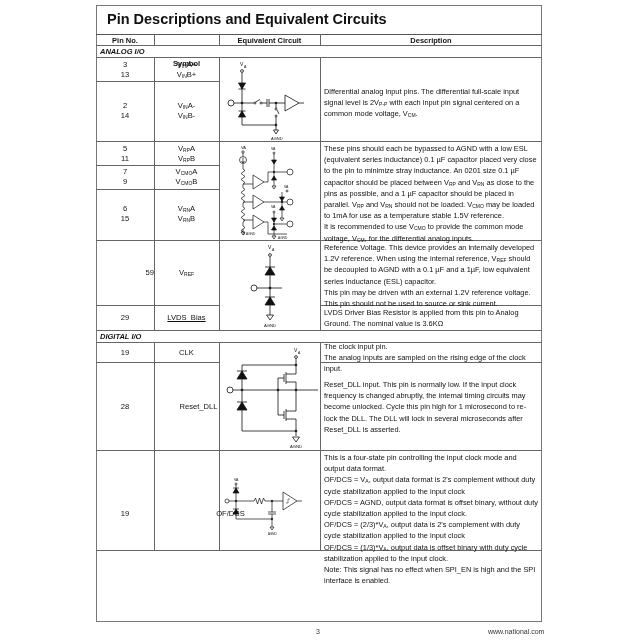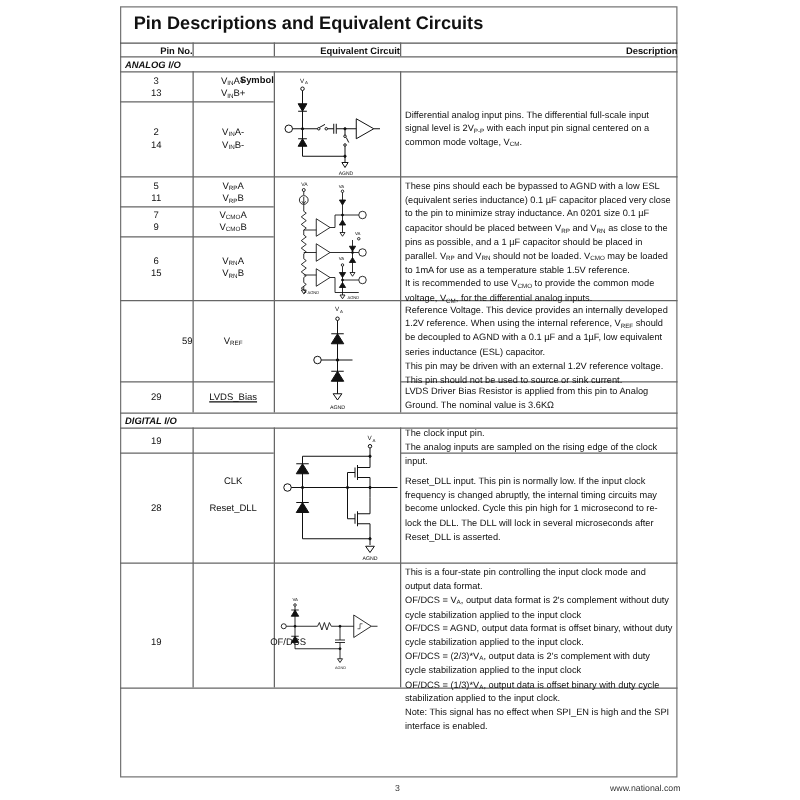--- a/index.html
+++ b/index.html
@@ -4,21 +4,21 @@
 <style>
   html, body { margin:0; padding:0; background:#fff; }
   body { width:640px; height:640px; position:relative; overflow:hidden;
          font-family:"Liberation Sans", sans-serif; color:#111; }
   .frame { position:absolute; left:96px; top:5px; width:446px; height:617px;
            border:1px solid #777; box-sizing:border-box; }
   .title { position:absolute; left:107px; top:11px; font-size:14.5px; font-weight:bold; }
   .abs { position:absolute; box-sizing:border-box; }
   .hline { position:absolute; height:0; border-top:1px solid #666; }
   .vline { position:absolute; width:0; border-left:1px solid #666; }
-  .hdr { position:absolute; font-size:7.5px; font-weight:bold; text-align:right; top:36px; }
+  .hdr { position:absolute; font-size:7.5px; font-weight:bold; text-align:center; top:36px; }
   .sect { position:absolute; left:100px; font-size:7.5px; font-weight:bold; }
   .cell { position:absolute; font-size:7.6px; text-align:center; line-height:10px; }
   .desc { position:absolute; left:324px; width:214px; font-size:7.4px; line-height:11.2px; }
   sub { font-size:5px; vertical-align:-1px; line-height:0; }
   .foot { position:absolute; top:628px; font-size:7px; color:#333; }
   svg text { font-family:"Liberation Sans", sans-serif; }
 </style>
 </head>
 <body>
 
@@ -85,24 +85,24 @@
 <div class="vline" style="left:154px;top:342px;height:208px;"></div>
 <div class="vline" style="left:219px;top:342px;height:208px;"></div>
 <div class="vline" style="left:320px;top:342px;height:208px;"></div>
 
 <div class="hline" style="left:96px;width:123px;top:362px;"></div>
 <div class="hline" style="left:320px;width:222px;top:362px;"></div>
 <div class="hline" style="left:96px;width:446px;top:450px;"></div>
 <div class="hline" style="left:96px;width:446px;top:550px;"></div>
 
 <div class="cell" style="left:96px;width:58px;top:348px;"><span>19</span></div>
-<div class="cell" style="left:154px;width:65px;top:348px;margin-top:32px;"><span>CLK</span></div>
+<div class="cell" style="left:154px;width:65px;top:348px;"><span>CLK</span></div>
 
 <div class="cell" style="left:96px;width:58px;top:402px;"><span>28</span></div>
-<div class="cell" style="left:154px;width:65px;top:402px;"><span>Reset_DLL</span></div>
+<div class="cell" style="left:154px;width:65px;top:402px;padding-left:12px;"><span>Reset_DLL</span></div>
 
 <div class="cell" style="left:96px;width:58px;top:509px;"><span>19</span></div>
 <div class="cell" style="left:154px;width:65px;top:509px;margin-left:44px;"><span>OF/DCS</span></div>
 
 <div class="desc" style="top:341px;">The clock input pin.<br>The analog inputs are sampled on the rising edge of the clock input.</div>
 <div class="desc" style="top:379px;">Reset_DLL input. This pin is normally low. If the input clock frequency is changed abruptly, the internal timing circuits may become unlocked. Cycle this pin high for 1 microsecond to re-lock the DLL. The DLL will lock in several microseconds after Reset_DLL is asserted.</div>
 <div class="desc" style="top:452px;">This is a four-state pin controlling the input clock mode and output data format.<br>OF/DCS = V<sub>A</sub>, output data format is 2's complement without duty cycle stabilization applied to the input clock<br>OF/DCS = AGND, output data format is offset binary, without duty cycle stabilization applied to the input clock.<br>OF/DCS = (2/3)*V<sub>A</sub>, output data is 2's complement with duty cycle stabilization applied to the input clock<br>OF/DCS = (1/3)*V<sub>A</sub>, output data is offset binary with duty cycle stabilization applied to the input clock.<br>Note: This signal has no effect when SPI_EN is high and the SPI interface is enabled.</div>
 
 <svg class="abs" style="left:220px;top:58px;" width="100" height="83" viewBox="0 0 100 83" fill="none" stroke="#111" stroke-width="0.8">
   <text x="20" y="8" font-size="5" fill="#111" stroke="none">V</text>

